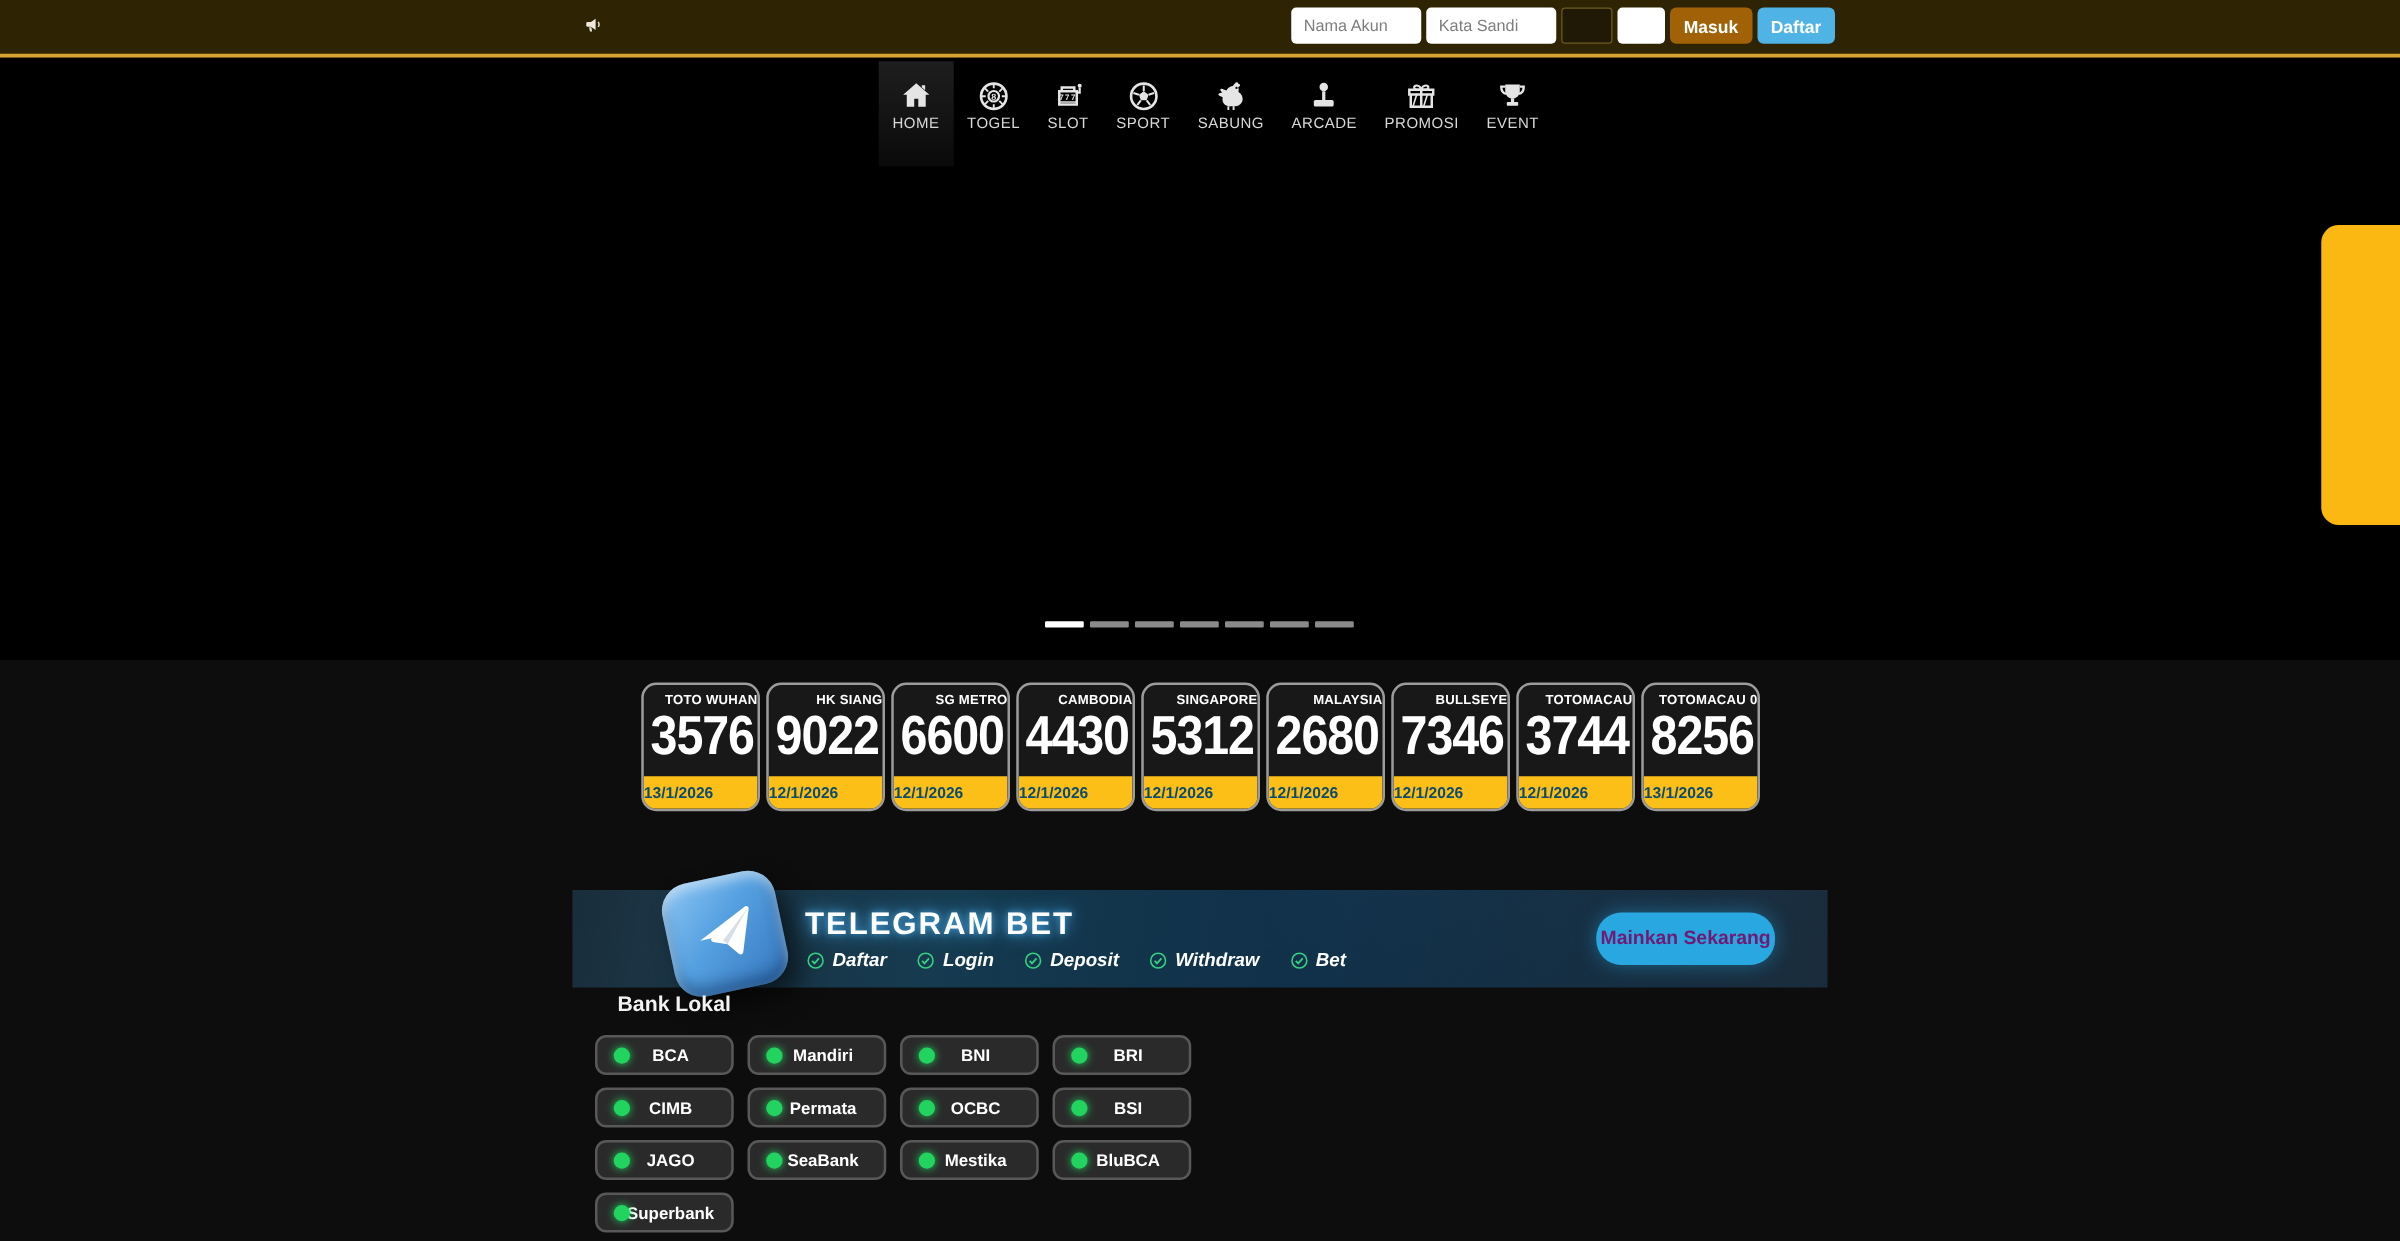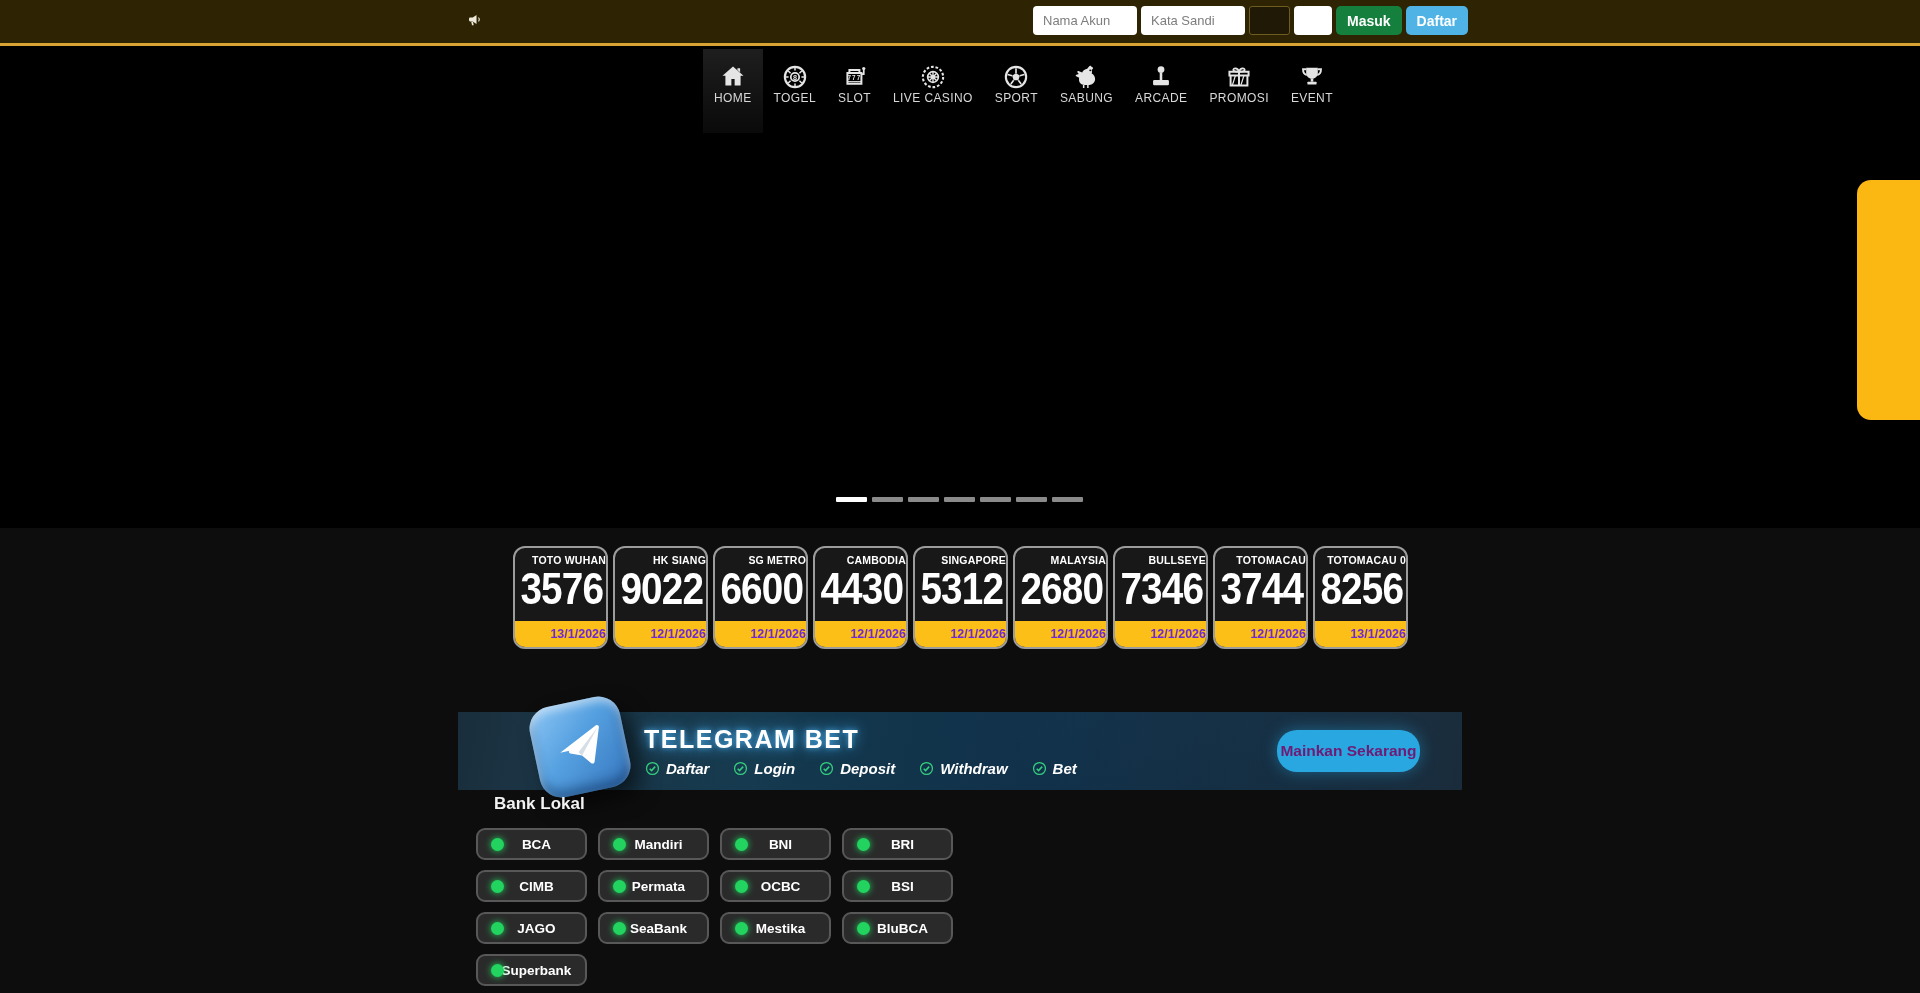--- a/index.html
+++ b/index.html
@@ -13,21 +13,21 @@
   .announce { position:absolute; left:466px; top:12px; width:18px; height:18px; }
   .login-area { position:absolute; left:1033px; top:6px; display:flex; gap:4px; align-items:flex-end; }
   .login-area input[type=text] { height:29px; border:none; border-radius:4px; background:#fff;
     font-size:13px; padding:0 10px; color:#333; outline:none; }
   .login-area input::placeholder { color:#7d7d7d; }
   .inp-user { width:104px; } .inp-pass { width:104px; }
   .captcha-box { width:41px; height:29px; background:#1f1905; border:1px solid #6e5c21; border-radius:3px; }
   .captcha-inp { width:38px; }
   .btn { height:29px; border:none; border-radius:5px; color:#fff; font-weight:bold;
     font-size:14px; padding:0 11px; cursor:pointer; }
-  .btn-masuk { background:#15803d; }
+  .btn-masuk { background:#a16207; }
   .btn-daftar { background:#4fb3e5; }
 
   
   .mainnav { position:absolute; top:49px; left:703px; height:84px; display:flex; }
   .nav-item { display:flex; flex-direction:column; align-items:center; padding:6px 11px 0;
     cursor:pointer; }
   .nav-item.active { background:linear-gradient(180deg,#1e1e1e 0%,#121212 60%,#0a0a0a 100%); }
   .nav-item .icon { width:28px; height:28px; margin-top:8px; }
   .nav-item .nav-label { margin-top:0; font-size:12px; letter-spacing:.4px; color:#d8d8d8;
     white-space:nowrap; }
@@ -46,22 +46,22 @@
   .content { position:absolute; top:528px; left:0; width:1920px; height:465px; background:#0d0d0d; }
 
   
   .cards-row { position:absolute; left:513px; top:18px; display:flex; gap:5px; }
   .rcard { width:95px; height:103px; background:#181818; border:2px solid #9c9c9c; border-radius:12px;
     overflow:hidden; display:flex; flex-direction:column; cursor:pointer; }
   .rcard .market { margin-top:6px; font-size:10.5px; font-weight:bold; color:#fff;
     text-align:right; letter-spacing:.2px; white-space:nowrap; }
   .rcard .number { margin-top:1px; font-size:44px; font-weight:bold; color:#fff; text-align:center;
     line-height:1.0; letter-spacing:-1px; transform:scaleX(.88); }
-  .rcard .date { margin-top:auto; height:26px; line-height:26px; background:#fcbf17; color:#6d28d9;
-    font-size:12.5px; font-weight:bold; text-align:right; }
+  .rcard .date { margin-top:auto; height:26px; line-height:26px; background:#fcbf17; color:#0c4a6e;
+    font-size:12.5px; font-weight:bold; text-align:left; }
 
   
   .banner { position:absolute; left:458px; top:184px; width:1004px; height:78px;
     background:linear-gradient(100deg,#0b1b27 0%,#14394e 30%,#103049 60%,#0a1a28 100%); }
   .banner::before { content:""; position:absolute; inset:0;
     background:linear-gradient(115deg,rgba(130,180,210,.12) 8%,transparent 35%),
                linear-gradient(250deg,rgba(160,200,230,.10) 5%,transparent 45%); }
   .tg-tile { position:absolute; left:76px; top:-11px; width:92px; height:92px; border-radius:22px;
     background:linear-gradient(135deg,#8ec7f5 0%,#55a0e0 45%,#3575bd 100%);
     transform:rotate(-12deg);
@@ -146,29 +146,20 @@
             <path fill="none" stroke="#e5e5e5" stroke-width="1.7" d="M5.5 8.5h12v9.2h-12zM7.2 8.5V6h8.6v2.5"></path>
             <text x="11.5" y="14.9" font-size="5.4" font-weight="bold" text-anchor="middle" fill="#e5e5e5" letter-spacing="1">777</text>
             <path stroke="#e5e5e5" stroke-width="1.5" fill="none" d="M17.5 9.5h2V6"></path>
             <circle cx="19.5" cy="4.8" r="1.4" fill="#e5e5e5"></circle>
             <path stroke="#e5e5e5" stroke-width="1" d="M5.5 16h12"></path>
           </svg></span>
       <span class="nav-label">SLOT</span>
     </div>
     <div class="nav-item">
       <span class="icon"><svg viewBox="0 0 24 24" width="28" height="28">
-            <circle cx="12" cy="12" r="8.7" fill="none" stroke="#e5e5e5" stroke-width="1.8" stroke-dasharray="2.3 1.6"></circle>
-            <circle cx="12" cy="12" r="4.6" fill="none" stroke="#e5e5e5" stroke-width="1.4"></circle>
-            <path stroke="#e5e5e5" stroke-width="1.2" d="M12 7.4v9.2M7.4 12h9.2M8.8 8.8l6.4 6.4M15.2 8.8l-6.4 6.4"></path>
-            <circle cx="12" cy="12" r="1.6" fill="#e5e5e5"></circle>
-          </svg></span>
-      <span class="nav-label">LIVE CASINO</span>
-    </div>
-    <div class="nav-item">
-      <span class="icon"><svg viewBox="0 0 24 24" width="28" height="28">
             <circle cx="12" cy="12" r="8.7" fill="none" stroke="#e5e5e5" stroke-width="1.8"></circle>
             <polygon points="12,8.6 15.3,11 14,14.8 10,14.8 8.7,11" fill="#e5e5e5"></polygon>
             <path stroke="#e5e5e5" stroke-width="1.4" fill="none" d="M12 8.6V4.6M15.3 11l3.8-1.2M14 14.8l2.4 3.2M10 14.8l-2.4 3.2M8.7 11 4.9 9.8"></path>
           </svg></span>
       <span class="nav-label">SPORT</span>
     </div>
     <div class="nav-item">
       <span class="icon"><svg viewBox="0 0 24 24" width="28" height="28">
             <path fill="#e5e5e5" d="M14.6 3.1c.5-1 2-.8 2.2.3 1-.2 1.7 1 .9 1.7l-1 .9c.5.9.6 2 .2 3 1.9 1 3.1 3 2.9 5.2-.2 2.6-2.4 4.6-5 4.6h-4.2c-2.7 0-4.8-2.2-4.6-4.9l.1-1.2-2.5-1.3c-.6-.3-.5-1.2.2-1.4l2-.5-1.2-1.5c-.4-.6.2-1.4.9-1.1l3.2 1.2c.8-1.7 2.4-2.9 4.3-3.1z"></path>
             <circle cx="15.6" cy="6.3" r=".8" fill="#0a0a0a"></circle>

